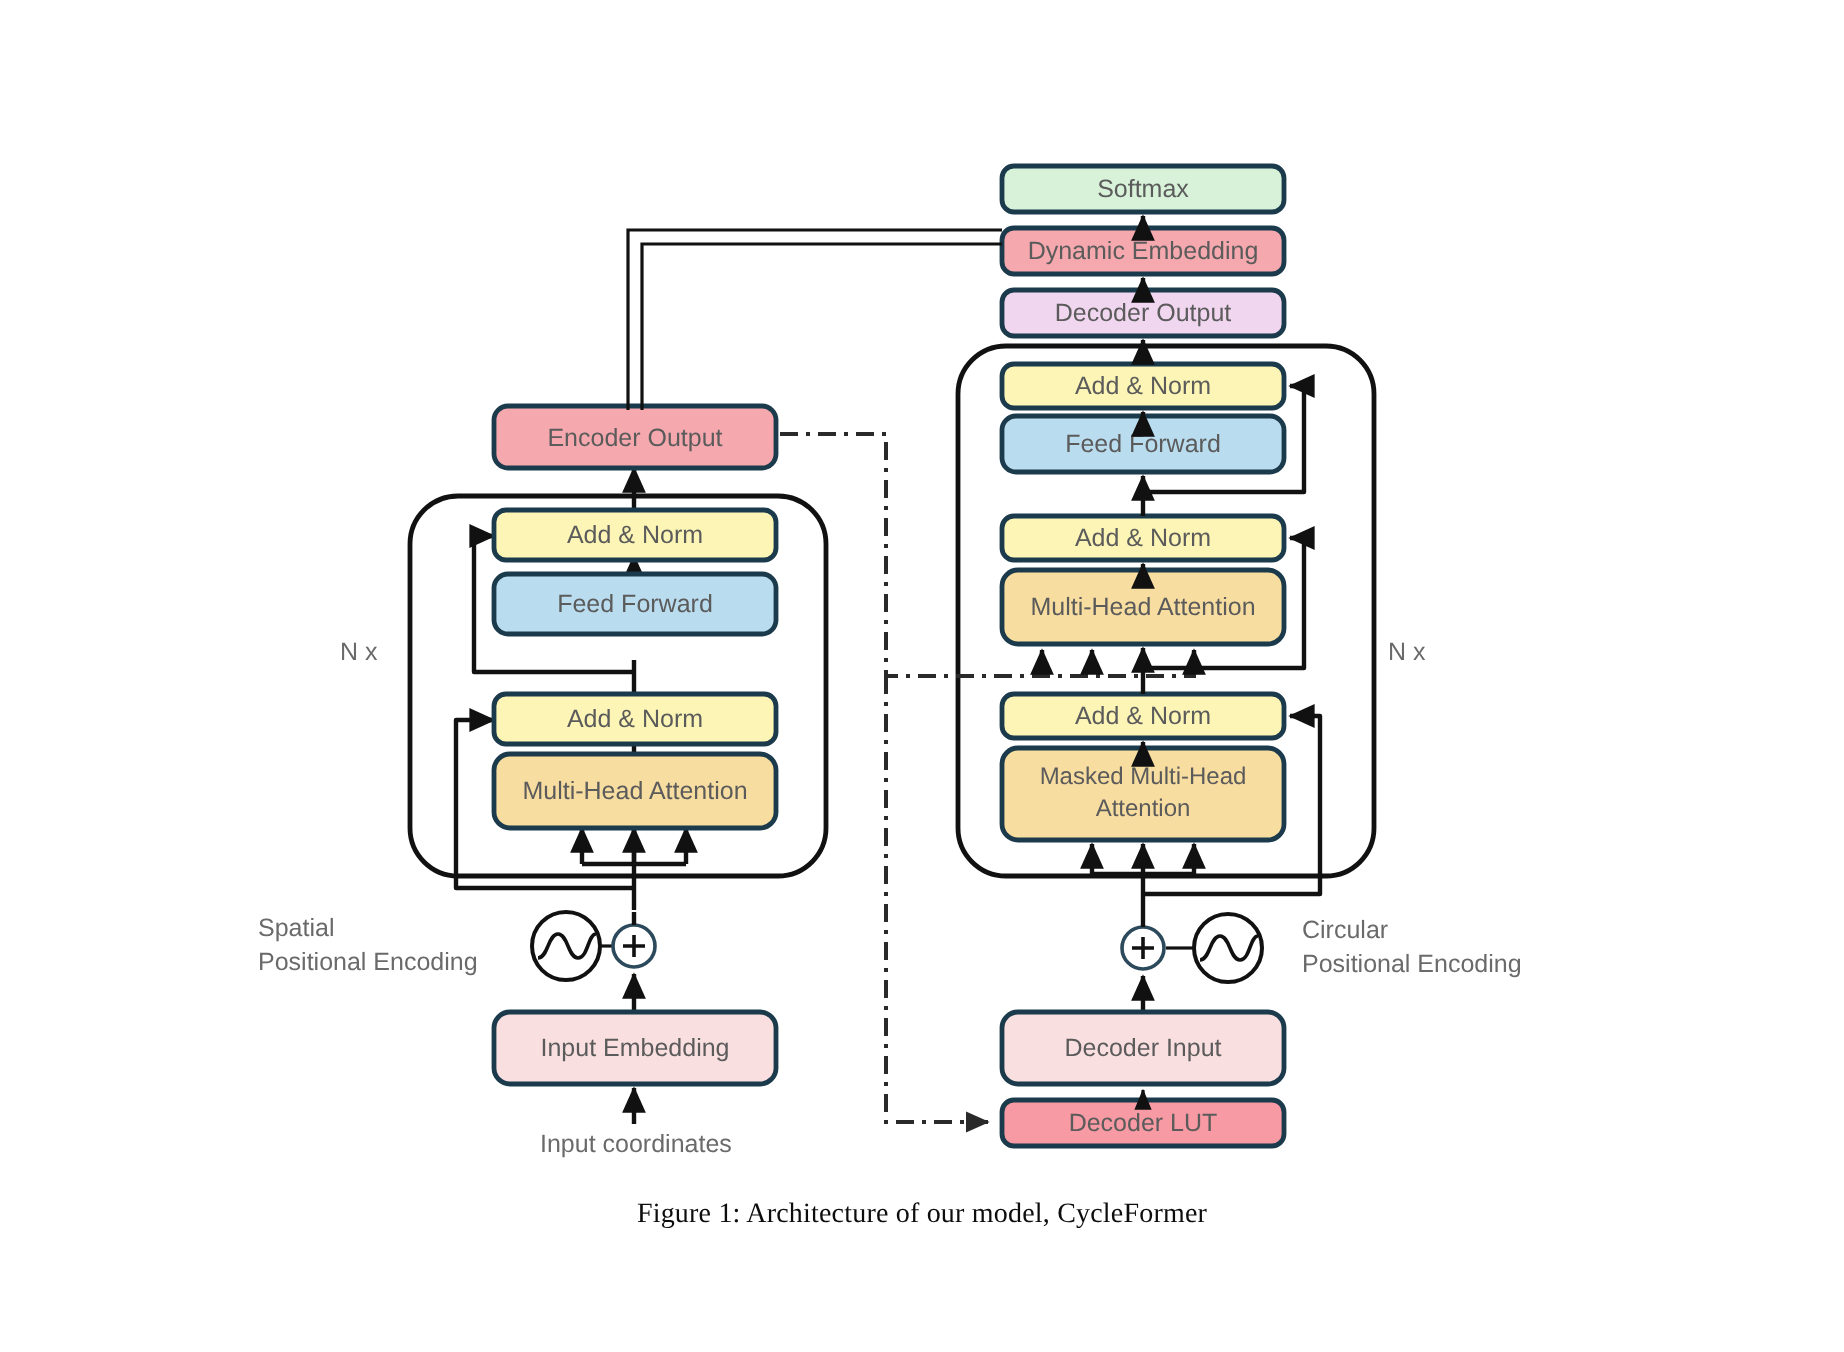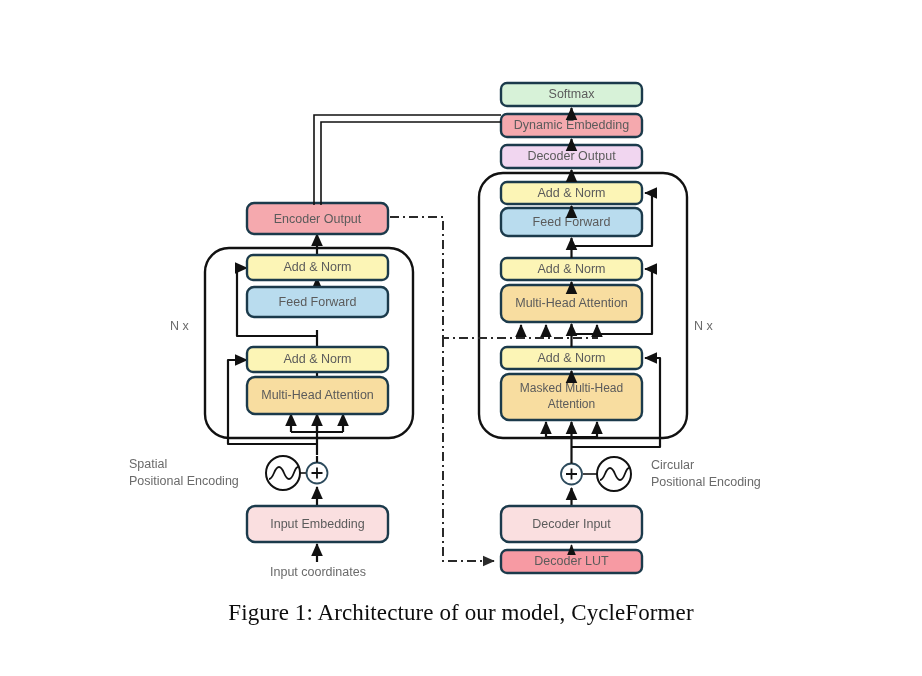--- a/index.html
+++ b/index.html
@@ -94,21 +94,21 @@
     stroke: #111111;
     stroke-width: 1.8;
   }
   .caption {
     position: absolute;
     left: 0;
     top: 600px;
     width: 922px;
     text-align: center;
     font-family: "Liberation Serif", serif;
-    font-size: 23px;
+    font-size: 14px;
     color: #0d0d0d;
     letter-spacing: 0.1px;
   }
 </style>
 </head>
 <body>
 
 <div id="figure-root">
 
   <svg id="diagram" viewBox="0 0 922 676">

